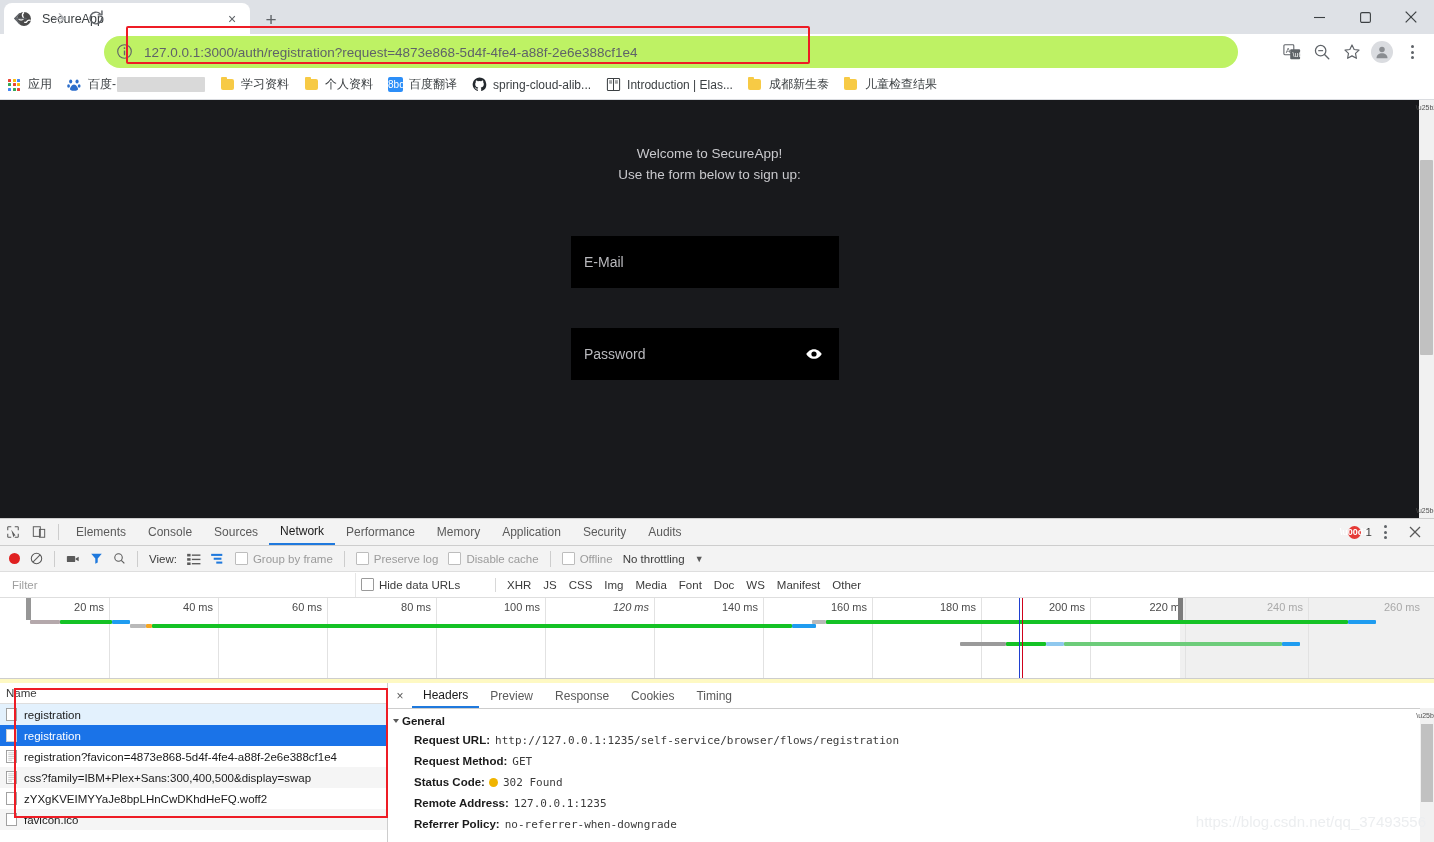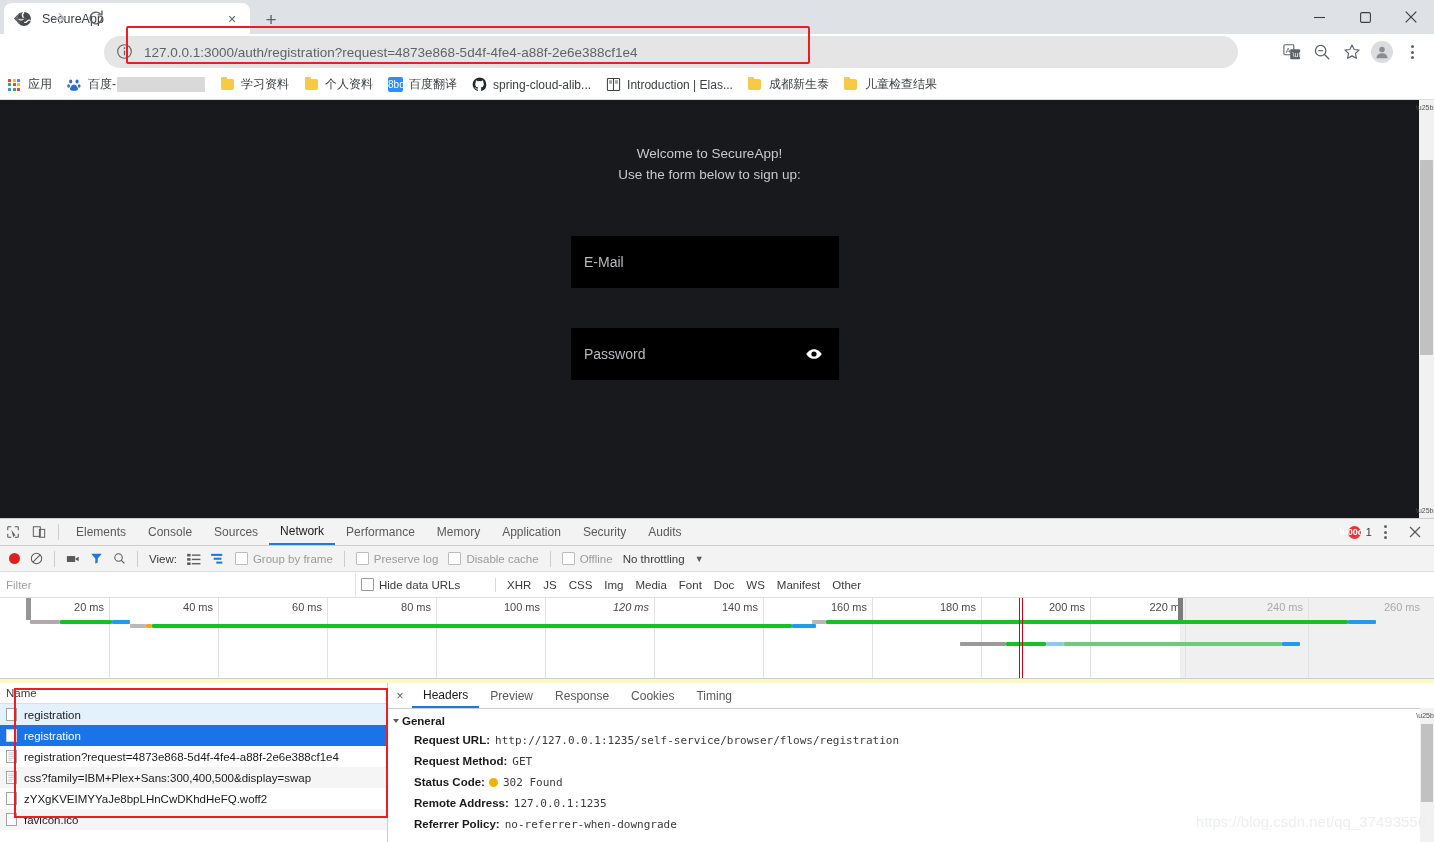--- a/index.html
+++ b/index.html
@@ -40,21 +40,21 @@
   .chrome-nav{position:absolute;left:0;top:34px;width:1434px;height:36px;background:#fff;}
   .navbtn{
     position:absolute;top:4px;width:28px;height:28px;
     display:flex;align-items:center;justify-content:center;color:#5f6368;
   }
   .nb-back{left:6px;} .nb-fwd{left:44px;} .nb-reload{left:82px;}
   .navbtn svg{display:block;}
 
   .omni{
     position:absolute;left:104px;top:36px;height:32px;right:196px;
-    background:#e5e5e5;border-radius:16px;display:flex;align-items:center;
+    background:#bef264;border-radius:16px;display:flex;align-items:center;
   }
   .omni-info{width:18px;height:18px;margin-left:12px;flex:0 0 auto;color:#5f6368;}
   .omni-url{
     margin-left:10px;font-size:13.5px;color:#5f6368;white-space:nowrap;
     overflow:hidden;text-overflow:ellipsis;
   }
   .omni-right{position:absolute;right:8px;top:38px;display:flex;align-items:center;gap:2px;}
   .oicon{width:28px;height:28px;display:flex;align-items:center;justify-content:center;color:#5f6368;}
   .oicon svg{display:block;}
   .avatar{width:22px;height:22px;border-radius:50%;background:#dadce0;display:flex;align-items:center;justify-content:center;}
@@ -118,21 +118,21 @@
   .dt-toolbar{position:relative;height:26px;background:#f3f3f3;border-bottom:1px solid #dedede;
     display:flex;align-items:center;padding-left:4px;box-sizing:border-box;}
   .rec{width:11px;height:11px;border-radius:50%;background:#e02020;}
   .tb-item{display:flex;align-items:center;height:24px;padding:0 5px;font-size:11.5px;color:#3b3b3b;white-space:nowrap;}
   .chk{width:11px;height:11px;border:1px solid #9a9a9a;border-radius:1px;background:#fff;margin-right:5px;flex:0 0 auto;}
   .chk.dim{border-color:#bdbdbd;}
   .lbl-dim{color:#9b9b9b;}
 
   .dt-filterbar{position:relative;height:25px;background:#fff;border-bottom:1px solid #dedede;
     display:flex;align-items:center;}
-  .filter-input{width:356px;height:24px;display:flex;align-items:center;padding-left:6px;
+  .filter-input{width:356px;height:24px;display:flex;align-items:center;padding-left:12px;
     font-size:11.5px;color:#a0a0a0;border-right:1px solid #e6e6e6;box-sizing:border-box;}
   .ft{font-size:11.5px;color:#3b3b3b;padding:1px 6px;border-radius:9px;white-space:nowrap;}
   .ft.sel{background:#9a9a9a;color:#fff;margin-top:44px;}
   .ft-sep{width:1px;height:14px;background:#d8d8d8;margin:0 5px;}
 
   
   .overview{position:relative;height:80px;background:#fff;border-bottom:1px solid #cdcdcd;overflow:hidden;}
   .ov-tick{position:absolute;top:0;height:80px;border-left:1px solid #e2e2e2;}
   .ov-tlabel{position:absolute;top:3px;font-size:11px;color:#4a4a4a;transform:translateX(-100%);padding-right:5px;white-space:nowrap;}
   .ov-tlabel.dim{color:#a9a9a9;}
@@ -611,21 +611,21 @@
           <span class="rname">registration</span>
         </div>
 
         <div class="req-row">
           <span class="ricon">
             <svg width="11" height="13" viewBox="0 0 12 14">
                 <rect x=".5" y=".5" width="11" height="13" fill="#fff" stroke="#9a9a9a"></rect>
                 <path d="M2.5 3h7M2.5 5h7M2.5 7h7M2.5 9h7M2.5 11h4" stroke="#bbb" stroke-width=".8"></path>
               </svg>
           </span>
-          <span class="rname">registration?request=4873e868-5d4f-4fe4-a88f-2e6e388cf1e4</span>
+          <span class="rname">registration?favicon=4873e868-5d4f-4fe4-a88f-2e6e388cf1e4</span>
         </div>
 
         <div class="req-row alt">
           <span class="ricon">
             <svg width="11" height="13" viewBox="0 0 12 14">
                 <rect x=".5" y=".5" width="11" height="13" fill="#fff" stroke="#9a9a9a"></rect>
                 <path d="M2.5 3h7M2.5 5h7M2.5 7h7M2.5 9h7M2.5 11h4" stroke="#bbb" stroke-width=".8"></path>
               </svg>
           </span>
           <span class="rname">css?family=IBM+Plex+Sans:300,400,500&amp;display=swap</span>

